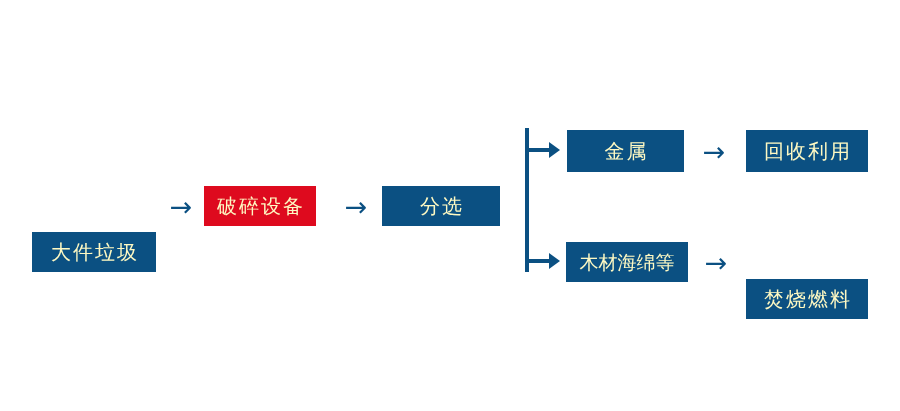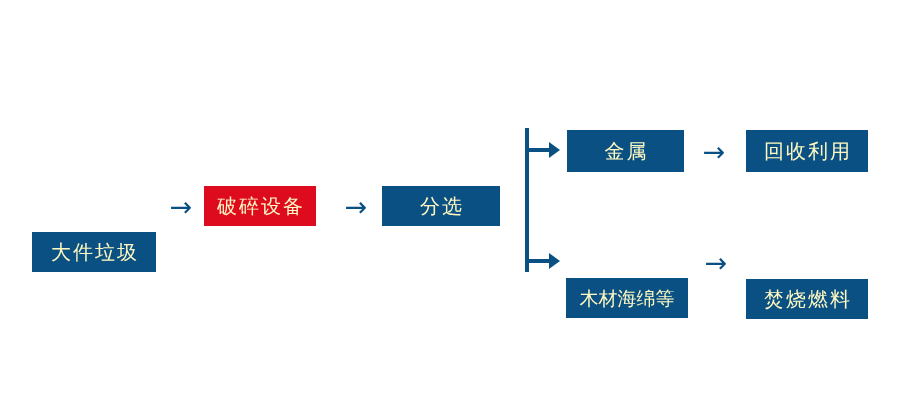--- a/index.html
+++ b/index.html
@@ -90,19 +90,19 @@
 
   <div class="branch-stem" style="left:529px; top:259px; width:22px; height:4px;"></div>
   <div class="branch-head" style="left:549px; top:253px;"></div>
 
   <div class="node blue" style="left:567px; top:130px; width:117px; height:42px;">金属</div>
 
   <div class="arrow" style="left:698px; top:137px; width:32px; height:28px;">→</div>
 
   <div class="node blue" style="left:746px; top:130px; width:122px; height:42px;">回收利用</div>
 
-  <div class="node blue tight" style="left:566px; top:242px; width:122px; height:40px;margin-top:36px;">木材海绵等</div>
+  <div class="node blue tight" style="left:566px; top:242px; width:122px; height:40px;">木材海绵等</div>
 
   <div class="arrow" style="left:700px; top:248px; width:32px; height:28px;">→</div>
 
   <div class="node blue" style="left:746px; top:242px; width:122px; height:40px;margin-top:37px;">焚烧燃料</div>
 
 </div>
 
 </body></html>

